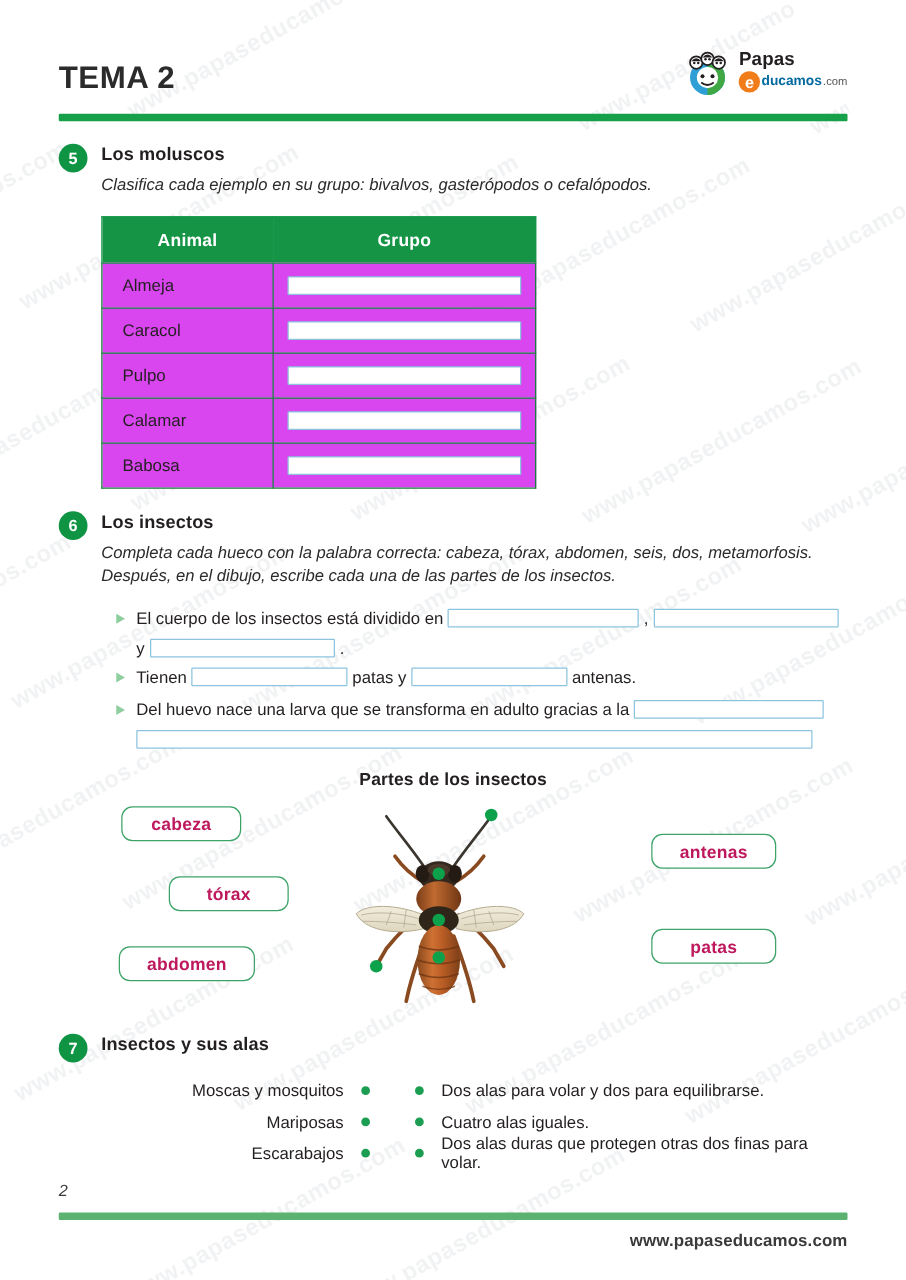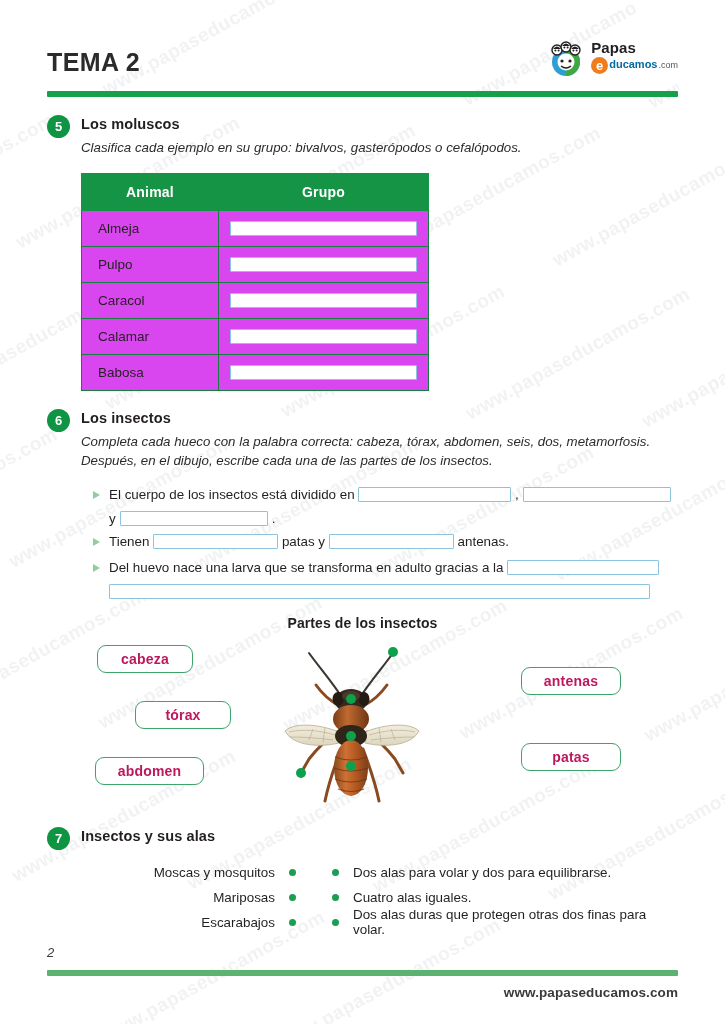--- a/index.html
+++ b/index.html
@@ -301,27 +301,27 @@
         </tr>
       </thead>
       <tbody>
         <tr>
           <td class="animal-cell">Almeja</td>
           <td class="grupo-cell">
             <div class="blank-box"></div>
           </td>
         </tr>
         <tr>
-          <td class="animal-cell">Pulpo</td>
+          <td class="animal-cell">Caracol</td>
           <td class="grupo-cell">
             <div class="blank-box"></div>
           </td>
         </tr>
         <tr>
-          <td class="animal-cell">Caracol</td>
+          <td class="animal-cell">Pulpo</td>
           <td class="grupo-cell">
             <div class="blank-box"></div>
           </td>
         </tr>
         <tr>
           <td class="animal-cell">Calamar</td>
           <td class="grupo-cell">
             <div class="blank-box"></div>
           </td>
         </tr>

